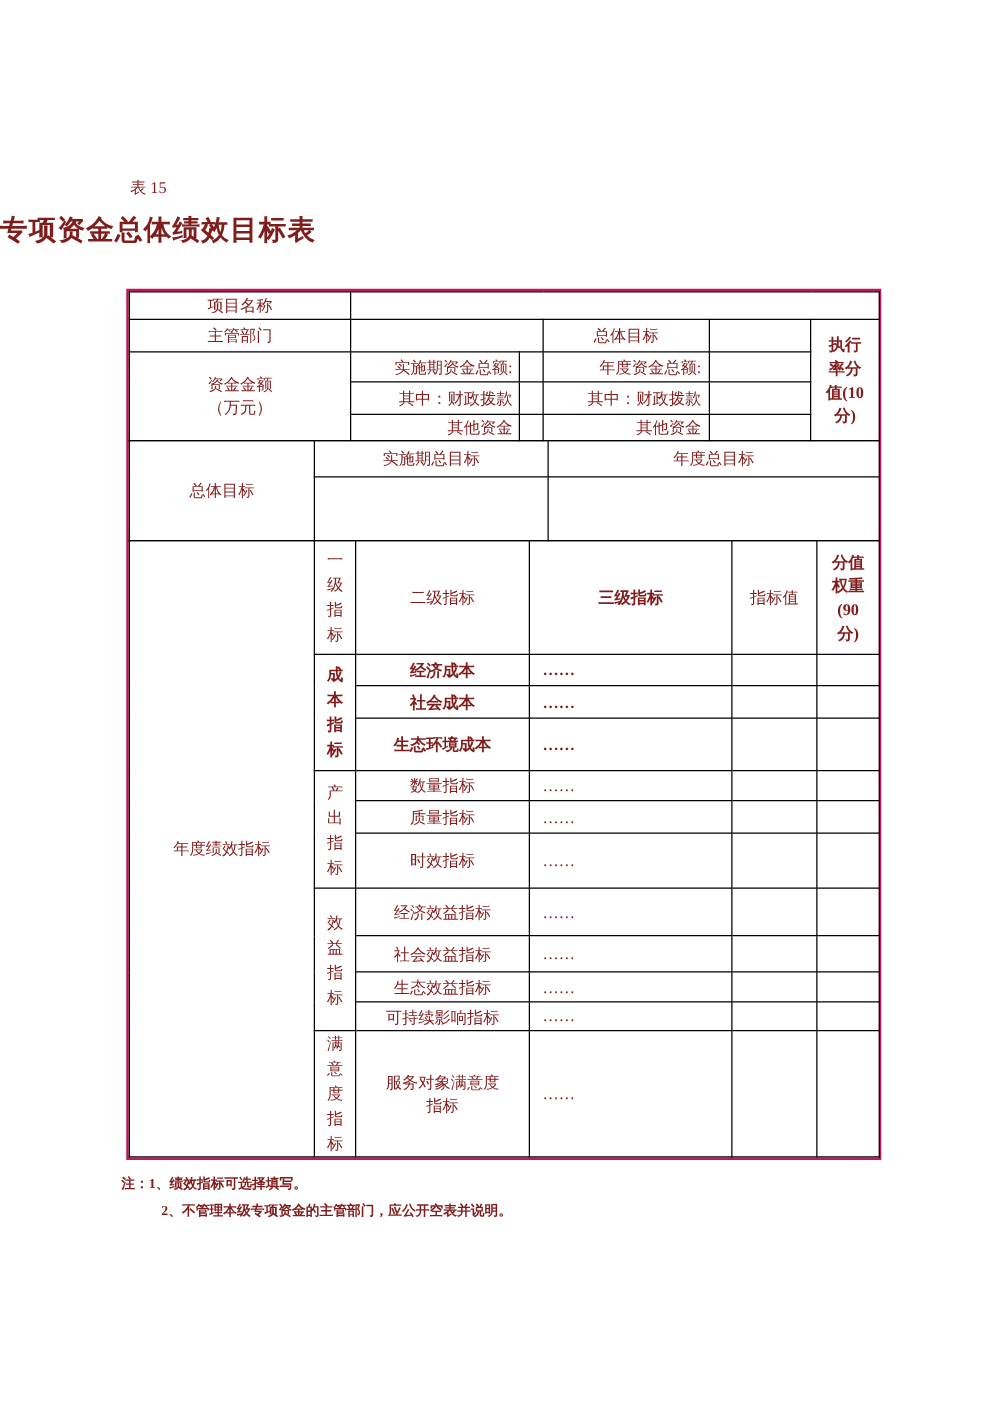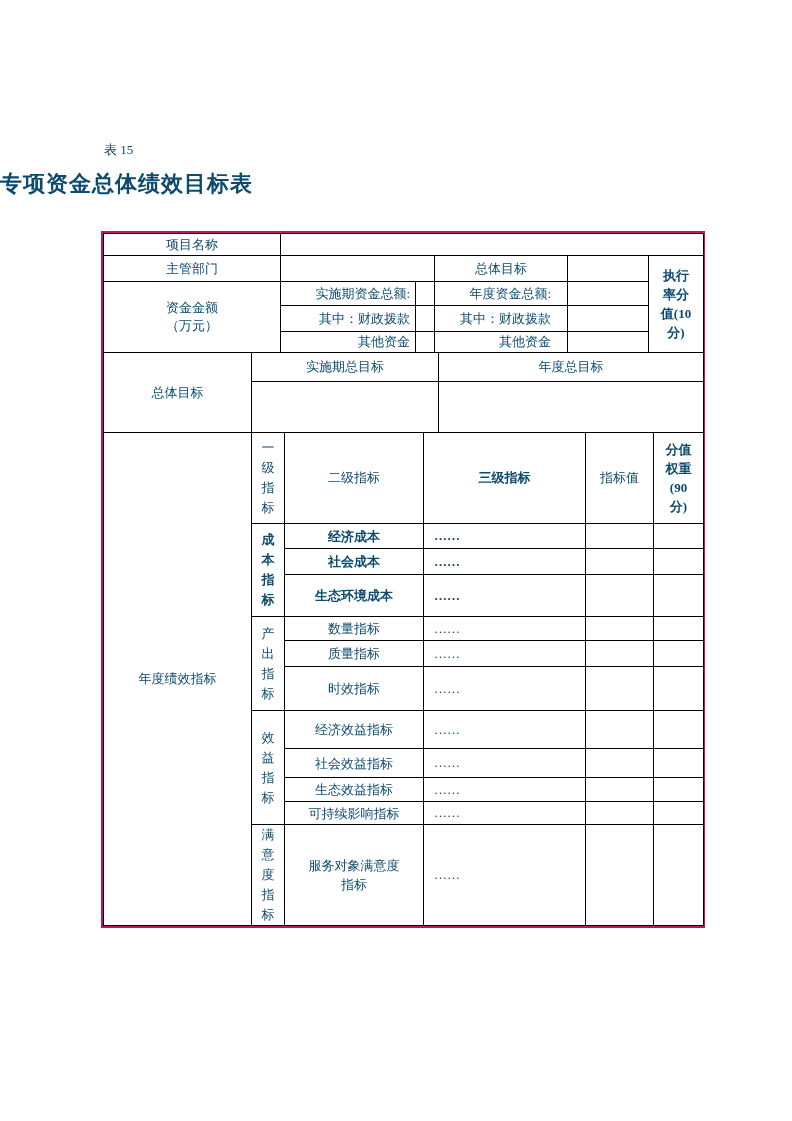--- a/index.html
+++ b/index.html
@@ -1,33 +1,33 @@
 <!DOCTYPE html>
 <html><head>
 <meta charset="utf-8">
 <style>
   html,body{margin:0;padding:0;background:#e8e8e8;}
   .page{
     position:relative;width:792px;height:1121px;background:#ffffff;
     margin:0 auto;overflow:hidden;
     font-family:"Liberation Serif","DejaVu Serif",serif;
-    color:#0c4a6e;
+    color:#7f1d1d;
   }
   .tag{position:absolute;left:104px;top:141px;font-size:13px;}
   .title{position:absolute;left:0;top:169px;width:100%;
          font-size:22px;font-weight:bold;letter-spacing:1px;}
   .subtitle{position:absolute;left:0;top:212px;width:100%;text-align:center;font-size:12px;}
   .table-wrap{position:absolute;left:101px;top:231px;width:600px;border:2px solid #be185d;}
   table{border-collapse:collapse;table-layout:fixed;width:600px;}
   table + table{margin-top:-1px;}
   td{border:1px solid #000;text-align:center;vertical-align:middle;
      font-size:13px;padding:0;overflow:hidden;}
   .b{font-weight:bold;}
   .rt{text-align:right;padding-right:5px;}
-  .rt2{text-align:right;padding-right:16px;}
+  .rt2{text-align:right;padding-right:6px;}
   .vert{line-height:20px;padding:0 9px;word-break:break-all;}
   .wrap2{line-height:19px;padding:0 10px;word-break:break-all;font-weight:bold;}
   .lvl2{padding:0 20px;line-height:19px;}
   .dots{text-align:left;padding-left:10px;}
   .notes{position:absolute;left:97px;top:936px;font-size:11px;font-weight:bold;line-height:22px;}
   .notes .line1 span{display:inline;}
   .notes .line2{margin-left:32px;}
 </style>
 </head>
 <body>
@@ -193,14 +193,20 @@
         <td class="vert">满意度指标</td>
         <td class="lvl2">服务对象满意度指标</td>
         <td class="dots">……</td>
         <td></td>
         <td></td>
       </tr>
     </tbody>
       </table>
   </div>
 
+  <div class="notes">
+    <div class="line1">
+      <span>注：</span><span>1、绩效指标可选择填写。</span>
+    </div>
+    <div class="line2">2、不管理本级专项资金的主管部门，应公开空表并说明。</div>
+  </div>
 
 </div>
 
 </body></html>

